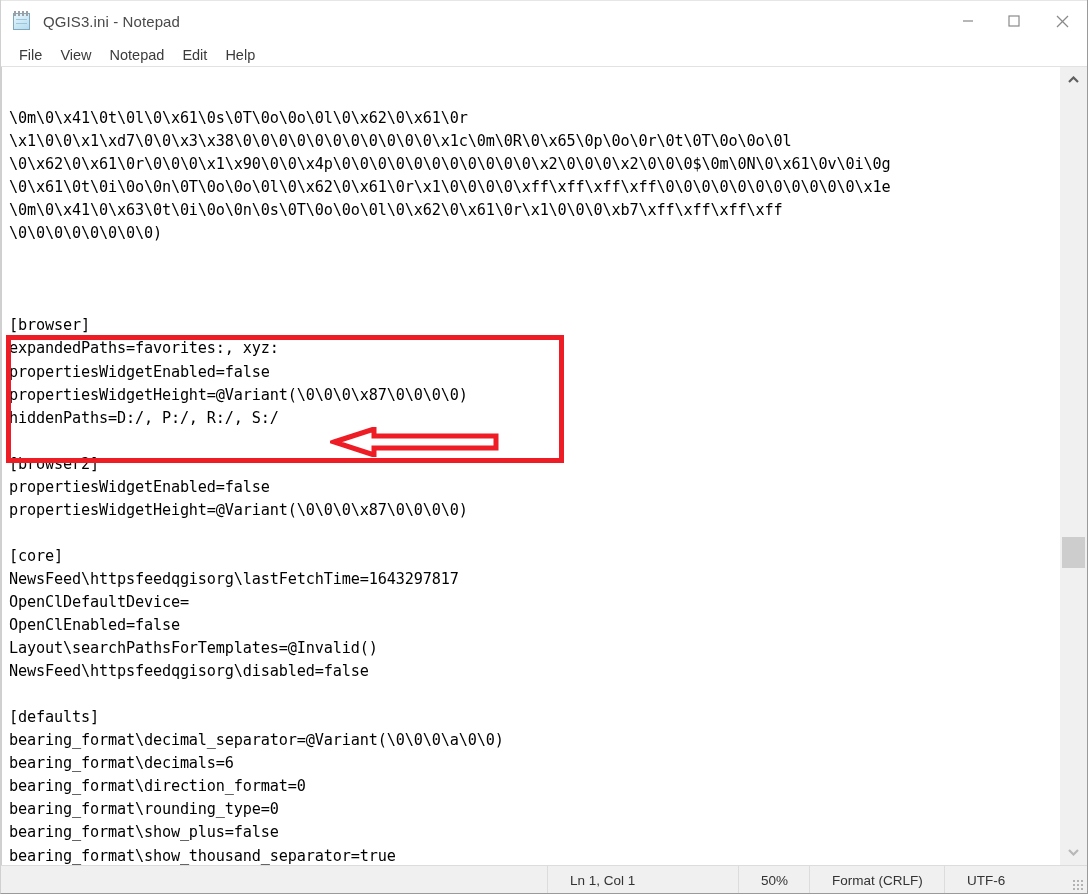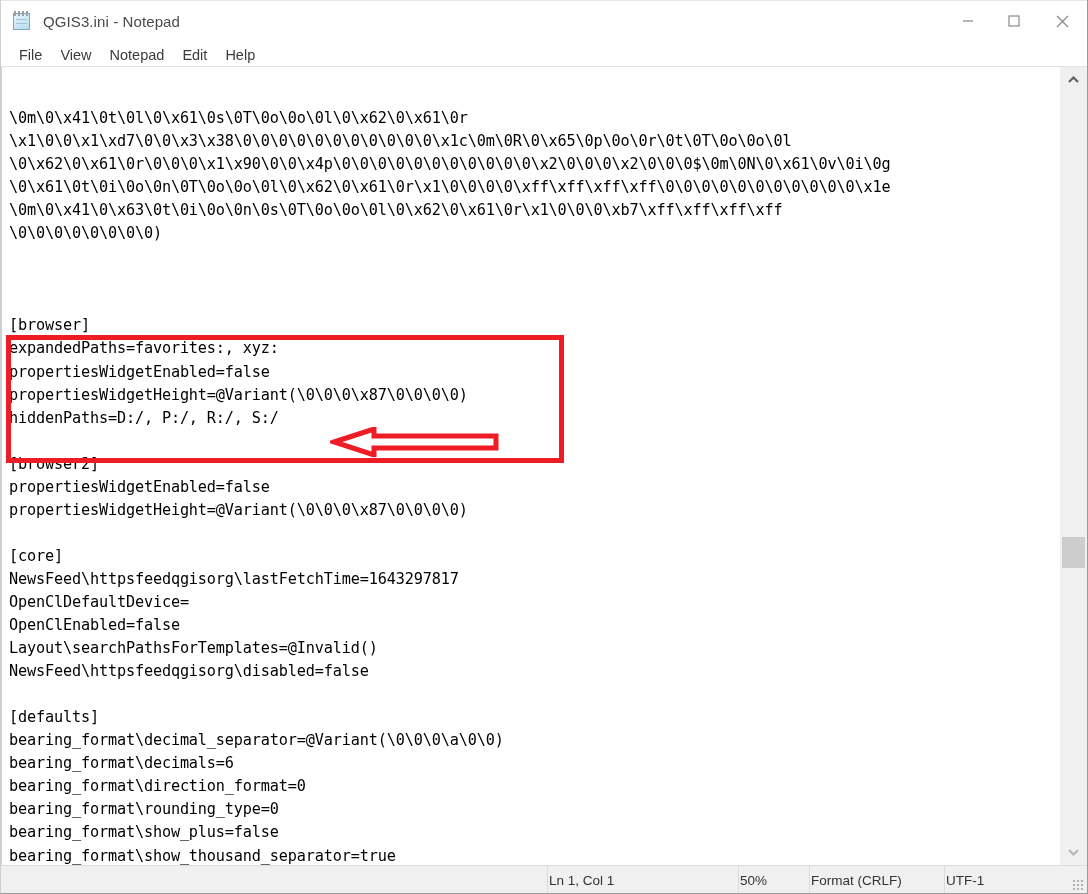--- a/index.html
+++ b/index.html
@@ -184,21 +184,21 @@
     align-items: stretch;
     justify-content: flex-end;
     font-size: 13.5px;
     color: #333333;
     box-sizing: border-box;
   }
   .sb-cell {
     display: flex;
     align-items: center;
     border-left: 1px solid #dcdcdc;
-    padding-left: 1px;
+    padding-left: 22px;
     box-sizing: border-box;
     white-space: nowrap;
   }
   .sb-pos   { width: 191px; }
   .sb-zoom  { width: 71px; }
   .sb-eol   { width: 135px; }
   .sb-enc   { width: 125px; }
   .sb-grip {
     width: 18px;
     position: relative;
@@ -334,17 +334,17 @@
           <path d="M1 2 L5.5 6.5 L10 2" fill="none" stroke="#b8b8b8" stroke-width="2.2"></path>
         </svg>
       </div>
     </div>
   </div>
 
   <div class="statusbar">
     <div class="sb-cell sb-pos">Ln 1, Col 1</div>
     <div class="sb-cell sb-zoom">50%</div>
     <div class="sb-cell sb-eol">Format (CRLF)</div>
-    <div class="sb-cell sb-enc">UTF-1</div>
+    <div class="sb-cell sb-enc">UTF-6</div>
     <div class="sb-grip"></div>
   </div>
 
 </div>
 
 </body></html>

